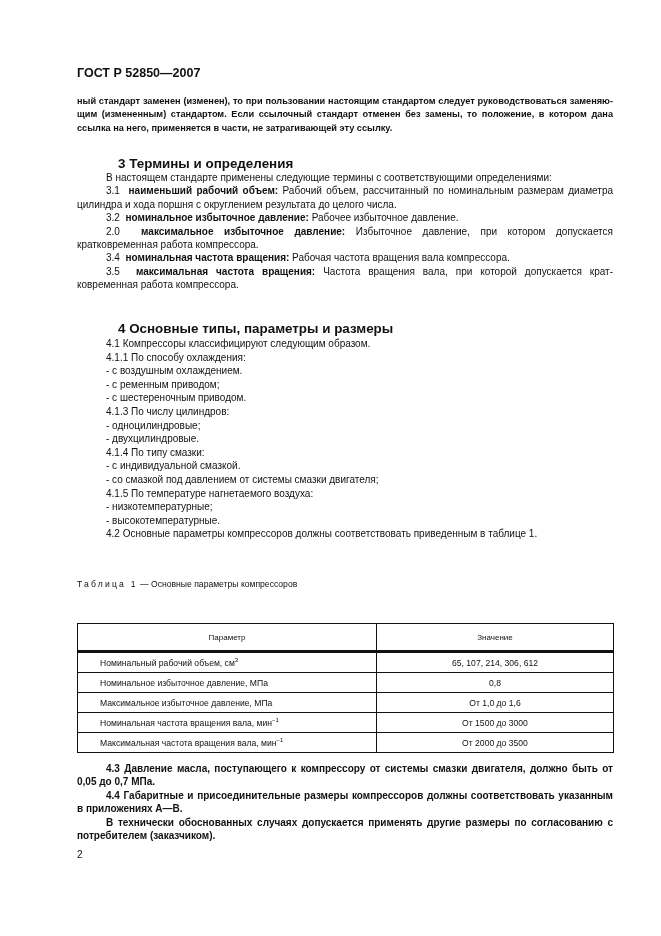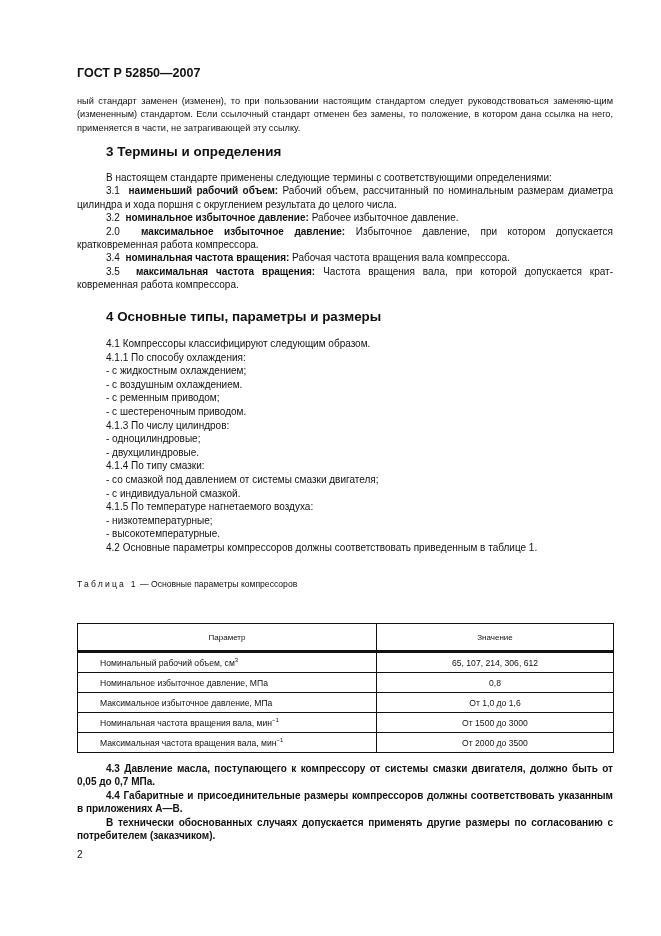--- a/index.html
+++ b/index.html
@@ -3,22 +3,22 @@
 <meta charset="utf-8">
 <style>
   html, body { margin: 0; padding: 0; background: #ffffff; }
   body { width: 661px; height: 936px; position: relative; overflow: hidden;
          font-family: "Liberation Sans", "DejaVu Sans", sans-serif; color: #111; }
   .page { position: absolute; left: 0; top: 0; width: 661px; height: 784px; }
   .doc-code { position: absolute; left: 77px; top: 66px; font-size: 12.5px; font-weight: bold; letter-spacing: 0; }
   .block { position: absolute; left: 77px; width: 536px; font-size: 10px; line-height: 13.4px; text-align: justify; }
   .block p { margin: 0; }
   .indent { text-indent: 29px; }
-  .small { font-size: 9.2px; line-height: 13.4px; }
-  .h2 { position: absolute; left: 106px; font-size: 13.4px; font-weight: bold; margin: 0; }
+  .small { font-size: 9.2px; line-height: 13.4px; font-weight: bold; }
+  .h2 { position: absolute; left: 106px; font-size: 13.4px; font-weight: bold; margin: 12px; }
   .list { position: absolute; left: 106px; width: 507px; font-size: 10px; line-height: 13.6px; }
   .list div { white-space: nowrap; }
   .caption { position: absolute; left: 77px; top: 579px; font-size: 8.6px; }
   .caption .spaced { letter-spacing: 2.2px; }
   table.tbl { position: absolute; left: 77px; top: 596px; width: 537px; border-collapse: collapse; font-size: 8.6px; margin-top: 27px; }
   table.tbl td, table.tbl th { border: 1.3px solid #111; padding: 0; height: 19px; vertical-align: middle; font-weight: normal; }
   table.tbl th { height: 26px; font-size: 8px; text-align: center; border-bottom: 3px solid #111; }
   table.tbl td.param { padding-left: 22px; text-align: left; width: 276px; }
   table.tbl td.val { text-align: center; }
   sup { font-size: 6px; vertical-align: 4px; line-height: 0; }
@@ -65,30 +65,29 @@
       <b>максимальная частота вращения:</b>
       <span>Частота вращения вала, при которой допускается крат-ковременная работа компрессора.</span>
     </p>
   </div>
 
   <h2 class="h2" style="top:309px;">4  Основные типы, параметры и размеры</h2>
 
   <div class="list" style="top:337px;">
     <div>4.1  Компрессоры классифицируют следующим образом.</div>
     <div>4.1.1  По способу охлаждения:</div>
-    <div>-  с жидкостным охлаждением;</div>
     <div>-  с воздушным охлаждением.</div>
     <div>-  с ременным приводом;</div>
     <div>-  с шестереночным приводом.</div>
     <div>4.1.3  По числу цилиндров:</div>
     <div>-  одноцилиндровые;</div>
     <div>-  двухцилиндровые.</div>
     <div>4.1.4  По типу смазки:</div>
+    <div>-  с индивидуальной смазкой.</div>
     <div>-  со смазкой под давлением от системы смазки двигателя;</div>
-    <div>-  с индивидуальной смазкой.</div>
     <div>4.1.5  По температуре нагнетаемого воздуха:</div>
     <div>-  низкотемпературные;</div>
     <div>-  высокотемпературные.</div>
     <div>4.2  Основные параметры компрессоров должны соответствовать приведенным в таблице 1.</div>
   </div>
 
   <div class="caption">
     <span class="spaced">Таблица 1</span><span> — Основные параметры компрессоров</span>
   </div>
 

